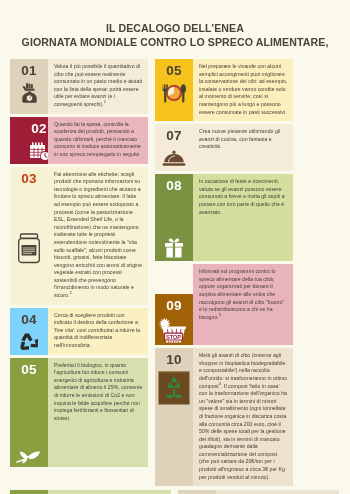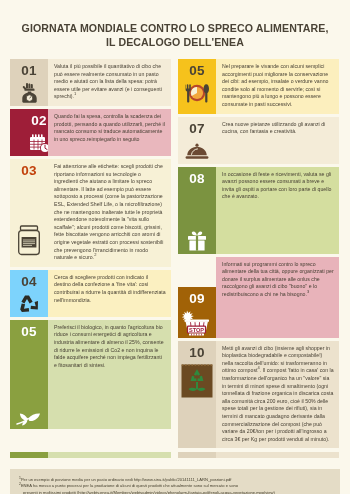--- a/index.html
+++ b/index.html
@@ -39,21 +39,21 @@
   }
 
   
   .columns {
     display: flex;
     gap: 7px;
     padding: 0 10px;
     align-items: flex-start;
   }
   .col {
-    width: 161px;
+    width: 138px;
     display: flex;
     flex-direction: column;
     gap: 3px;
   }
 
   
   .item {
     display: flex;
     align-items: stretch;
     min-height: 20px;
@@ -152,22 +152,22 @@
     line-height: 0;
   }
   .footnotes .fn.indent { padding-left: 4px; }
 </style>
 </head>
 <body>
 
 <div class="page">
 
   <div class="header">
+    <span class="title-line">IL DECALOGO DELL'ENEA</span>
     <span class="title-line">GIORNATA MONDIALE CONTRO LO SPRECO ALIMENTARE,</span>
-    <span class="title-line">IL DECALOGO DELL'ENEA</span>
   </div>
 
   <div class="columns">
 
     <div class="col">
 
       <div class="item i01">
         <div class="badge">
           <span class="num">01</span>
           <span class="glyph">

